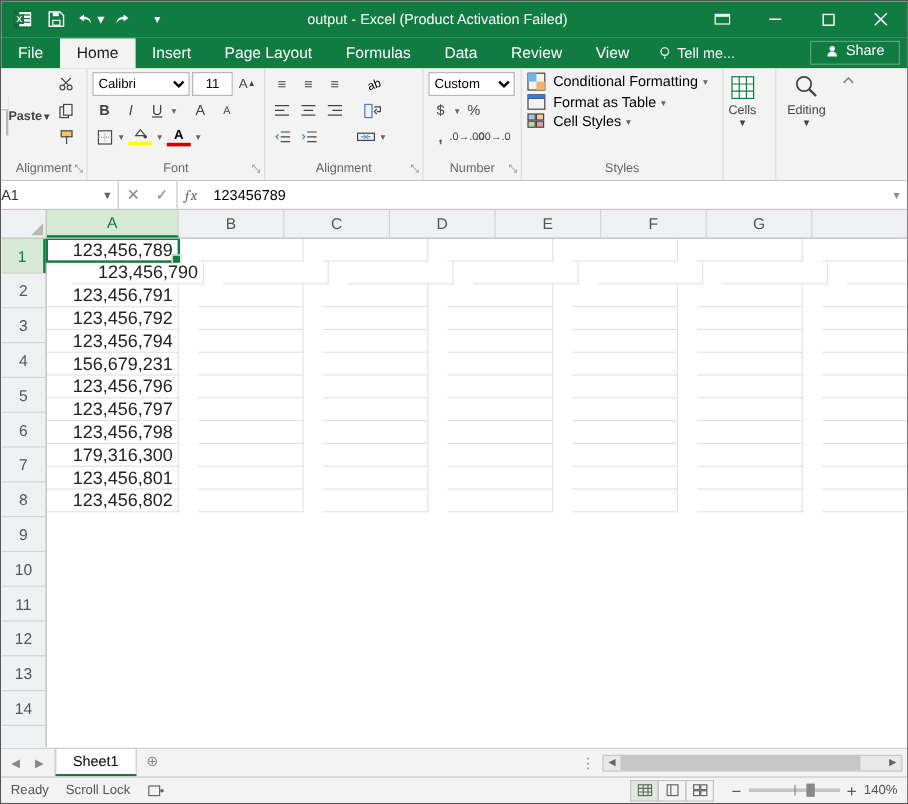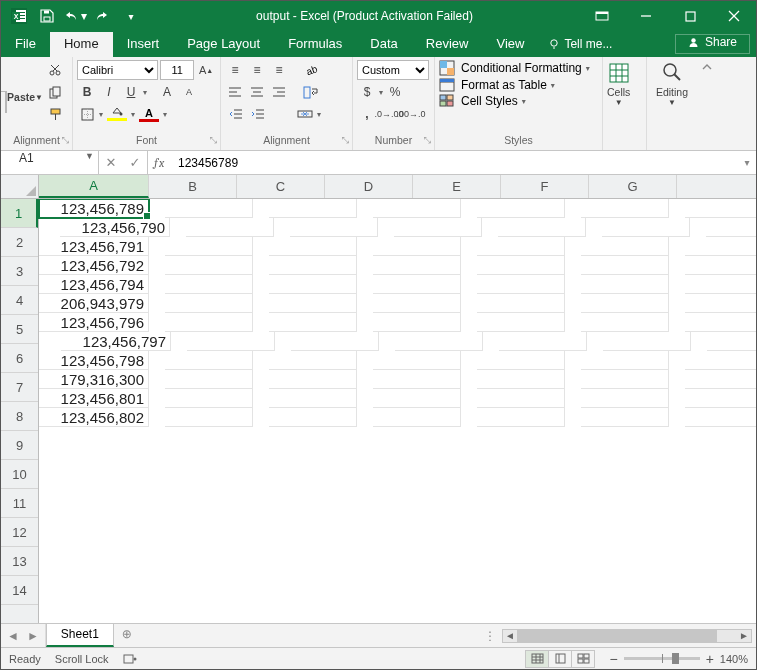--- a/index.html
+++ b/index.html
@@ -29,21 +29,21 @@
   .big-paste { width:38px; display:flex; flex-direction:row; align-items:center; font-size:10.5px; color:#444; gap:0;font-weight:bold; }
   .big-paste .pic { width:28px; height:32px; background:#fff; border:1px solid #b8b8b8; position:relative; }
   .big-paste .pic::after { content:""; position:absolute; right:-1px; top:-1px; width:10px; height:10px; background:#f3f3f3; border-left:1px solid #b8b8b8; border-bottom:1px solid #b8b8b8; }
   .stackv { display:flex; flex-direction:column; gap:2px; }
   .row { display:flex; gap:2px; align-items:center; }
   .btn-square { width:20px; height:20px; border:1px solid transparent; display:flex; align-items:center; justify-content:center; font-size:12px; color:#444;}
   .colorbar { width:20px; height:3px; }
   .fontcolor { display:flex; flex-direction:column; align-items:center; width:24px;}
   
   .fbar-wrap { height:24px; border-bottom:1px solid #c6c6c6; display:flex; background:#fff; }
-  .namebox { width:98px; border-right:1px solid #c6c6c6; display:flex; align-items:flex-start; padding-left:18px; font-size:12px; color:#333;}
+  .namebox { width:98px; border-right:1px solid #c6c6c6; display:flex; align-items:center; padding-left:0; font-size:12px; color:#333;}
   .namebox .dd { margin-left:auto; margin-right:4px; font-size:9px; color:#666;}
   .fx-btns { display:flex; align-items:center; border-right:1px solid #c6c6c6; }
   .fx-btns div { width:24px; text-align:center; color:#888; font-size:13px;}
   .fx-label { width:22px; text-align:center; font-style:italic; font-family:"Cambria",serif; color:#666; font-size:12px; display:flex;align-items:center;justify-content:center;}
   .formula-input { flex:1; padding-left:8px; font-size:12px; display:flex; align-items:center;}
   .formula-expand { width:18px; display:flex;align-items:center;justify-content:center;color:#888;font-size:10px;}
   
   .grid-area { flex:1; display:flex; overflow:hidden; position:relative; background:#fff;}
   .corner { width:38px; height:24px; background:#eef0f1; border-right:1px solid #bcbcbc; border-bottom:1px solid #bcbcbc; position:relative;}
   .corner::after{content:"";position:absolute;right:2px;bottom:2px;width:0;height:0;border-style:solid;border-width:0 0 10px 10px;border-color:transparent transparent #b8b8b8 transparent;}
@@ -516,41 +516,41 @@
             <div class="cell" style="width: 110px;">123,456,794</div>
             <div class="cell" style="width: 88px;"></div>
             <div class="cell" style="width: 88px;"></div>
             <div class="cell" style="width: 88px;"></div>
             <div class="cell" style="width: 88px;"></div>
             <div class="cell" style="width: 88px;"></div>
             <div class="cell" style="width: 88px;"></div>
             <div class="cell" style="flex: 1 1 0%;"></div>
           </div>
           <div class="cellrow">
-            <div class="cell" style="width: 110px;">206,943,979</div>
+            <div class="cell" style="width: 110px;">156,679,231</div>
             <div class="cell" style="width: 88px;"></div>
             <div class="cell" style="width: 88px;"></div>
             <div class="cell" style="width: 88px;"></div>
             <div class="cell" style="width: 88px;"></div>
             <div class="cell" style="width: 88px;"></div>
             <div class="cell" style="width: 88px;"></div>
             <div class="cell" style="flex: 1 1 0%;"></div>
           </div>
           <div class="cellrow">
             <div class="cell" style="width: 110px;">123,456,796</div>
             <div class="cell" style="width: 88px;"></div>
             <div class="cell" style="width: 88px;"></div>
             <div class="cell" style="width: 88px;"></div>
             <div class="cell" style="width: 88px;"></div>
             <div class="cell" style="width: 88px;"></div>
             <div class="cell" style="width: 88px;"></div>
             <div class="cell" style="flex: 1 1 0%;"></div>
           </div>
           <div class="cellrow">
-            <div class="cell" style="width: 110px; margin-left: 22px;">123,456,797</div>
+            <div class="cell" style="width: 110px;">123,456,797</div>
             <div class="cell" style="width: 88px;"></div>
             <div class="cell" style="width: 88px;"></div>
             <div class="cell" style="width: 88px;"></div>
             <div class="cell" style="width: 88px;"></div>
             <div class="cell" style="width: 88px;"></div>
             <div class="cell" style="width: 88px;"></div>
             <div class="cell" style="flex: 1 1 0%;"></div>
           </div>
           <div class="cellrow">
             <div class="cell" style="width: 110px;">123,456,798</div>

